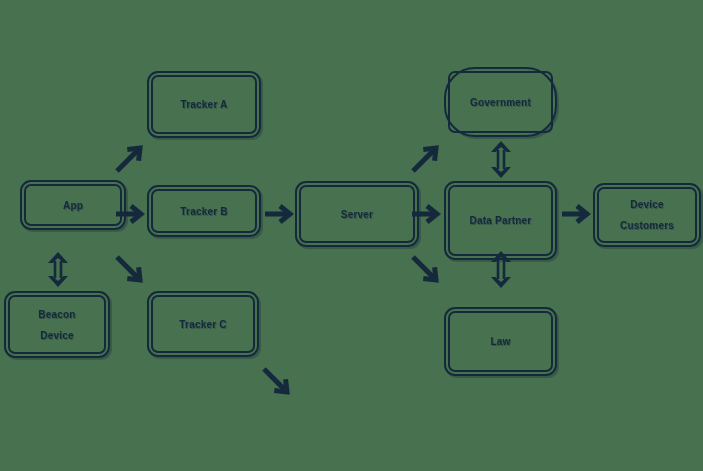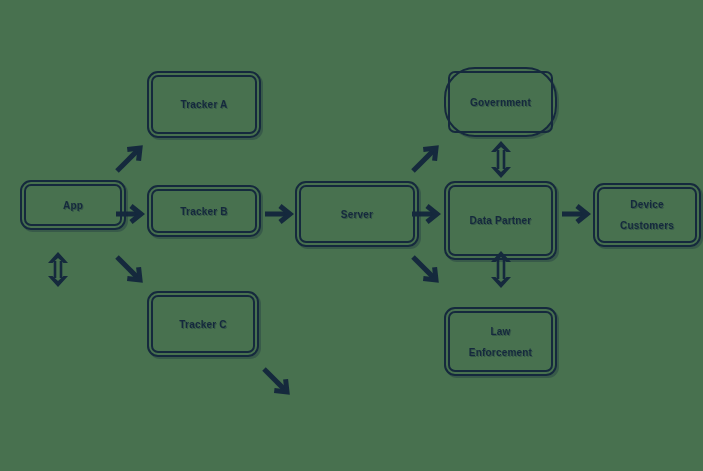--- a/index.html
+++ b/index.html
@@ -125,20 +125,23 @@
     <div class="node" style="left: 295px; top: 181px; width: 124px; height: 66px;">
       <div class="node-label">Server</div>
     </div>
     <div class="node" style="left: 444px; top: 181px; width: 113px; height: 79px;">
       <div class="node-label">Data Partner</div>
     </div>
     <div class="node" style="left: 593px; top: 183px; width: 108px; height: 64px;">
       <div class="node-label">Device</div>
       <div class="node-label">Customers</div>
     </div>
+    <div class="node" style="left: 4px; top: 291px; width: 106px; height: 67px;">
+      <div class="node-label">Beacon</div>
+      <div class="node-label">Device</div>
+    </div>
     <div class="node" style="left: 147px; top: 291px; width: 112px; height: 66px;">
       <div class="node-label">Tracker C</div>
     </div>
     <div class="node" style="left: 444px; top: 291px; width: 113px; height: 69px; margin-top: 16px;">
       <div class="node-label">Law</div>
-      <div class="node-label">Enforcement</div>
     </div>
   </div>
 
 </body></html>

